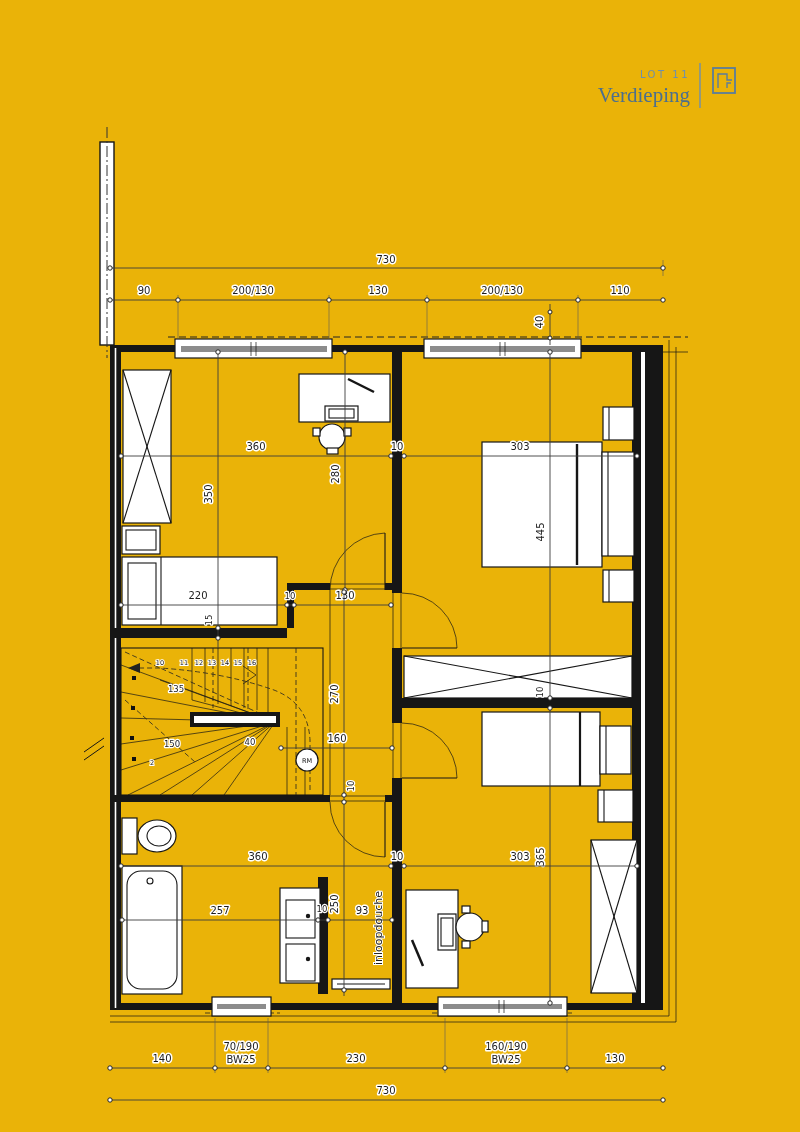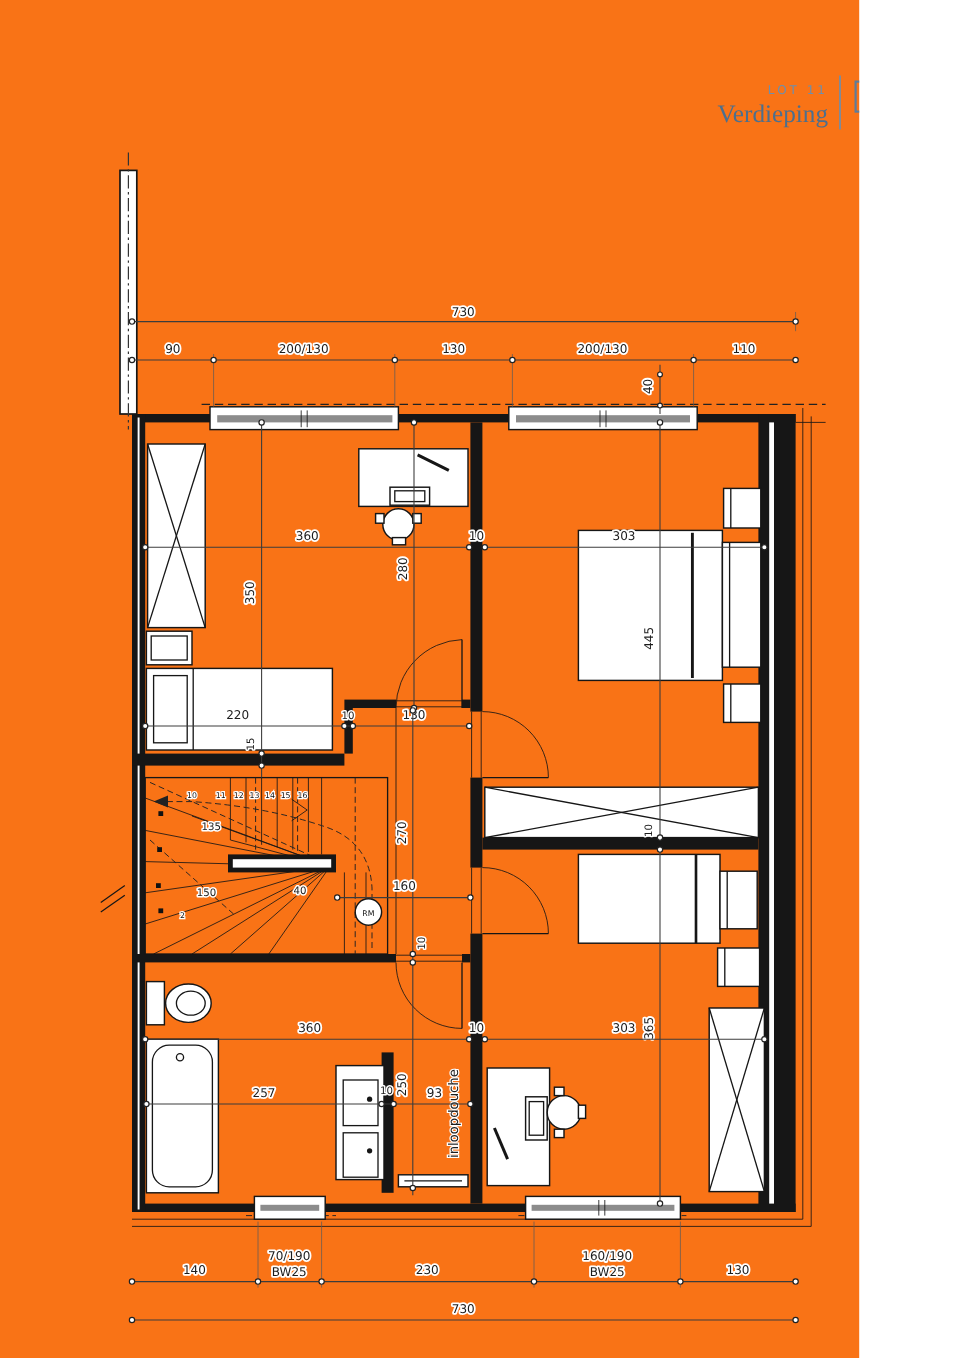--- a/index.html
+++ b/index.html
@@ -1,16 +1,16 @@
 <!DOCTYPE html>
 <html><head>
 <meta charset="utf-8">
 <style>
   html,body{margin:0;padding:0;background:#ffffff;}
-  .page{position:relative;width:716px;height:1132px;background:#f97316;overflow:hidden;
+  .page{position:relative;width:800px;height:1132px;background:#eab308;overflow:hidden;
         font-family:"DejaVu Sans",sans-serif;}
   svg{position:absolute;inset:0;}
   
   .wall{fill:#161616;stroke:none;}
   .thin{stroke:#161616;stroke-width:1.1;fill:none;}
   .thin2{stroke:#161616;stroke-width:0.7;fill:none;}
   .furn{stroke:#161616;stroke-width:1.2;fill:#ffffff;}
   .furnl{stroke:#161616;stroke-width:1.1;fill:none;}
   .dimline{stroke:#3c3c3c;stroke-width:0.9;fill:none;}
   .extline{stroke:#5a5a5a;stroke-width:0.6;fill:none;}

